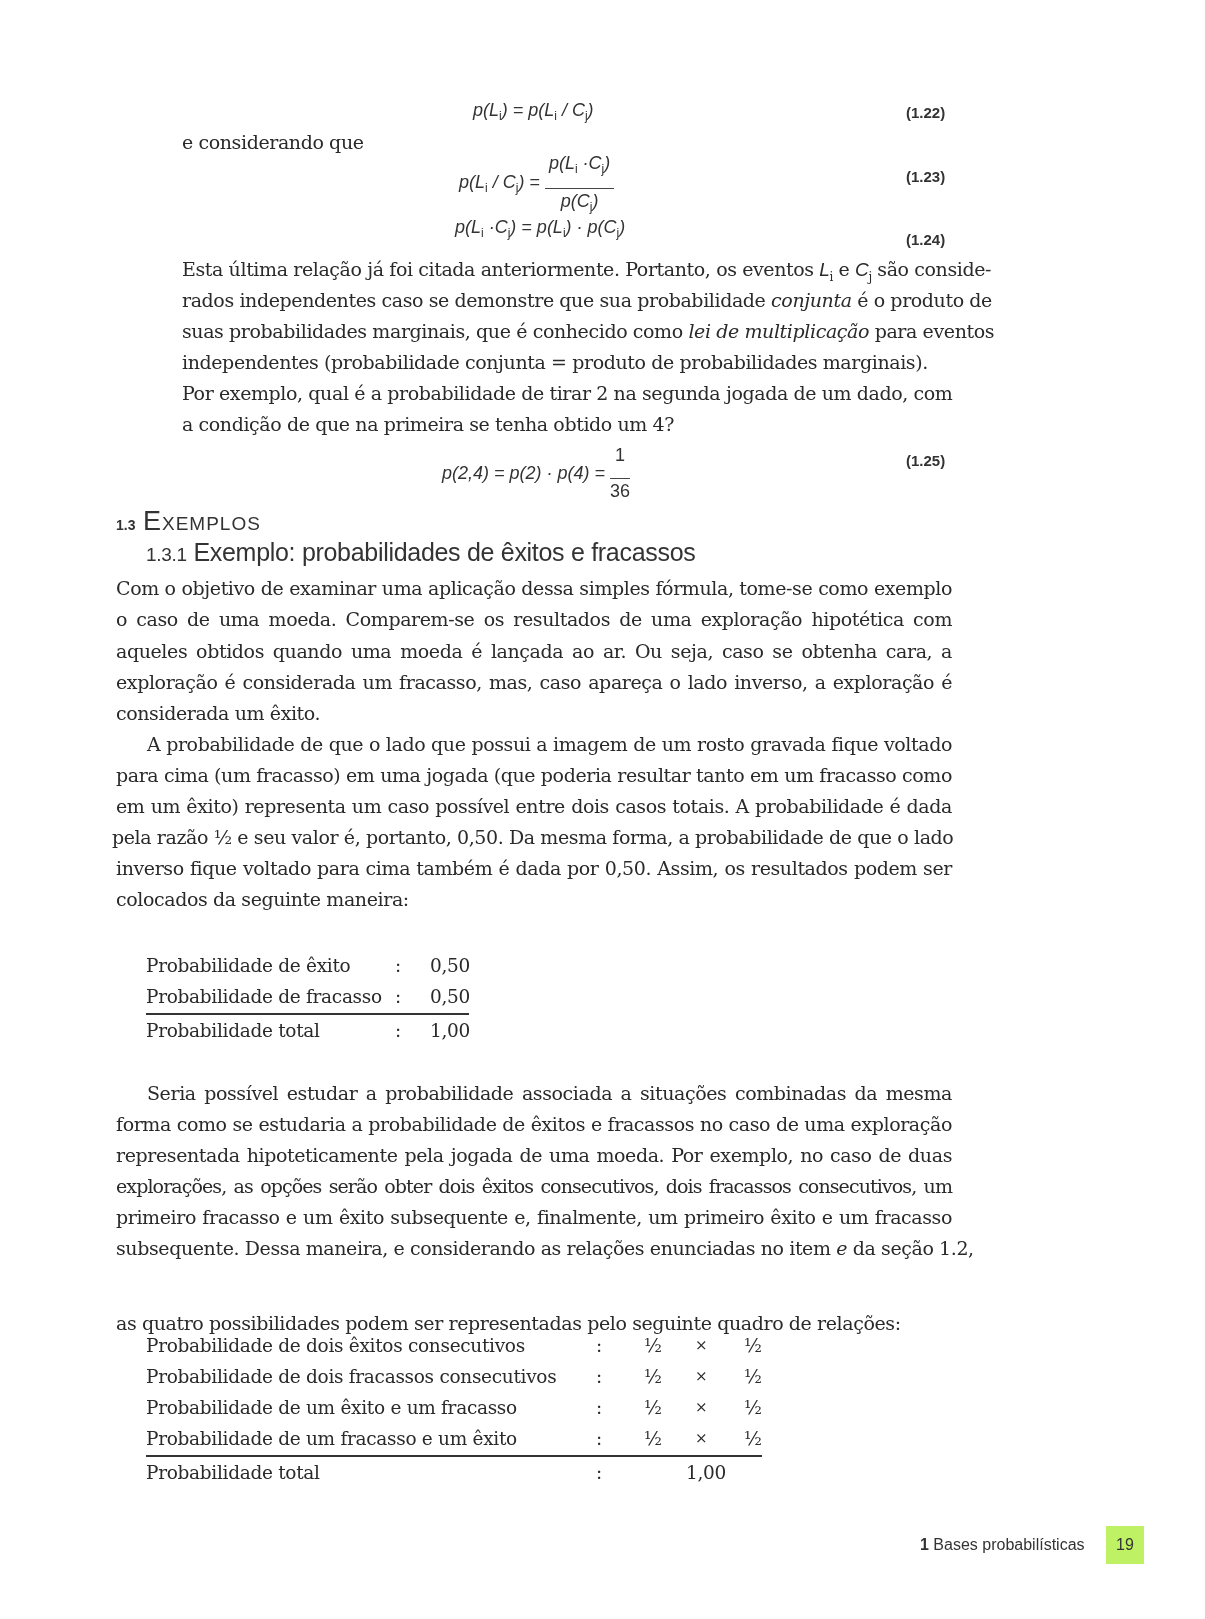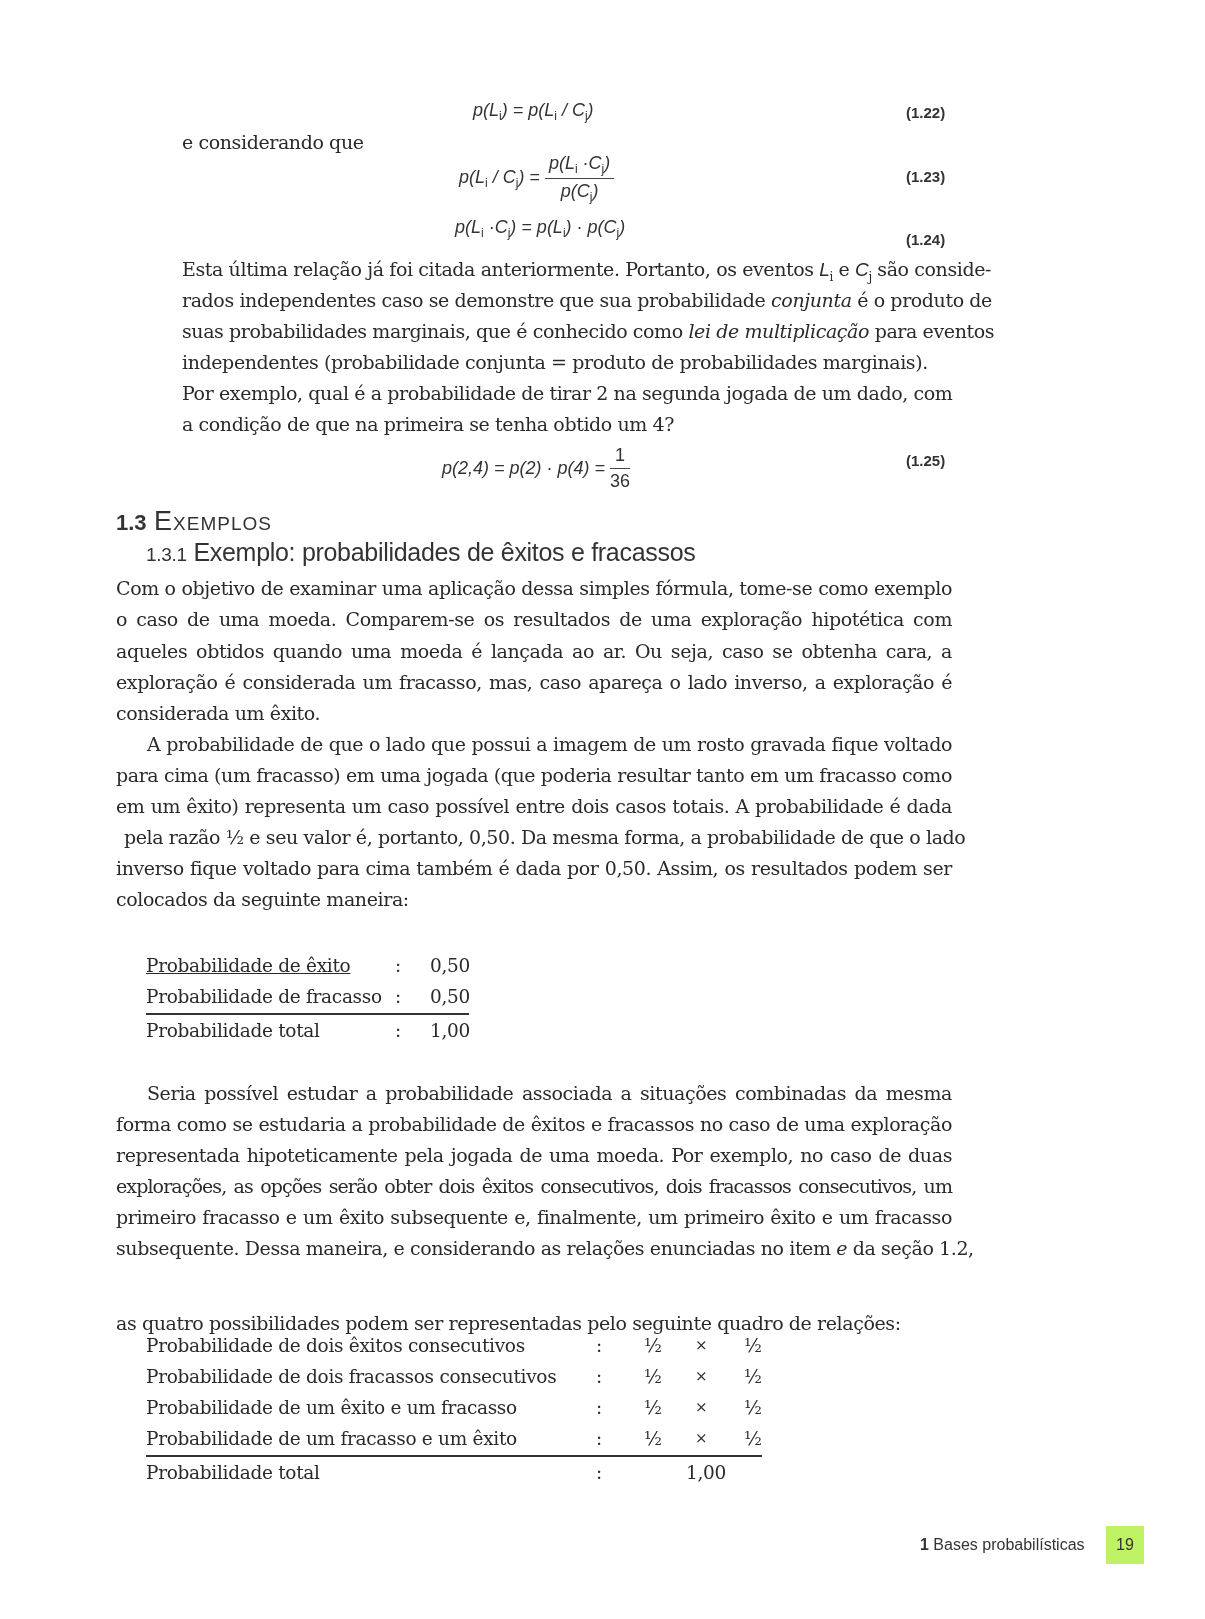--- a/index.html
+++ b/index.html
@@ -5,24 +5,24 @@
   html, body { margin: 0; padding: 0; background: #ffffff; }
   body { width: 1205px; height: 1619px; position: relative; overflow: hidden;
          font-family: "DejaVu Serif", serif; color: #2a2a2a; }
   .abs { position: absolute; }
   .math { font-family: "Liberation Sans", sans-serif; font-style: italic; font-size: 18px; color: #333; white-space: nowrap; }
   .math sub { font-size: 12px; font-style: normal; vertical-align: -4px; }
   .eqno { font-family: "Liberation Sans", sans-serif; font-weight: bold; font-size: 15px; color: #333; }
   .line { position: absolute; white-space: nowrap; font-family: "DejaVu Serif", serif; font-size: 19px; letter-spacing: -0.4px; color: #2a2a2a; }
   .just { text-align: justify; text-align-last: justify; }
   .frac { display: inline-block; vertical-align: middle; text-align: center; }
-  .frac .num { display: block; border-bottom: 1.3px solid #444; padding: 0 4px 2px; }
+  .frac .num { display: block; border-bottom: 1.3px solid #444; padding: 0 4px 12px; }
   .frac .den { display: block; padding-top: 2px; }
   .h2 { font-family: "Liberation Sans", sans-serif; font-size: 27px; color: #333; }
-  .h2 .num { font-weight: bold; font-size: 22px; margin-top: 47px; }
+  .h2 .num { font-weight: bold; font-size: 14px; margin-top: 47px; }
   .h2 .title { font-variant: small-caps; letter-spacing: 1px; font-weight: 300; }
   .h3 { font-family: "Liberation Sans", sans-serif; font-size: 25px; color: #333; letter-spacing: -0.3px; }
   .h3 .num { font-size: 19px; }
   .tbl { position: absolute; font-family: "DejaVu Serif", serif; font-size: 18.5px; color: #2a2a2a; letter-spacing: -0.3px; }
   .tbl .row { position: absolute; white-space: nowrap; height: 31px; line-height: 31px; }
   .tbl .cell { position: absolute; }
   .rule { position: absolute; height: 2px; background: #333; }
   .footer-label { font-family: "Liberation Sans", sans-serif; font-size: 16px; color: #333; }
   .footer-label b { font-weight: bold; }
   .pageno { background: #bef264; font-family: "Liberation Sans", sans-serif; font-size: 16px; color: #333;
@@ -93,28 +93,28 @@
   <div class="line just" style="left:116px; top:608px; width:836px;">o caso de uma moeda. Comparem-se os resultados de uma exploração hipotética com</div>
   <div class="line just" style="left:116px; top:640px; width:836px;">aqueles obtidos quando uma moeda é lançada ao ar. Ou seja, caso se obtenha cara, a</div>
   <div class="line just" style="left:116px; top:671px; width:836px;">exploração é considerada um fracasso, mas, caso apareça o lado inverso, a exploração é</div>
   <div class="line" style="left:116px; top:702px;">considerada um êxito.</div>
 </div>
 
 <div>
   <div class="line just" style="left:147px; top:733px; width:805px;">A probabilidade de que o lado que possui a imagem de um rosto gravada fique voltado</div>
   <div class="line just" style="left:116px; top:764px; width:836px;">para cima (um fracasso) em uma jogada (que poderia resultar tanto em um fracasso como</div>
   <div class="line just" style="left:116px; top:795px; width:836px;">em um êxito) representa um caso possível entre dois casos totais. A probabilidade é dada</div>
-  <div class="line just" style="left:124px; top:826px; width:836px;">pela razão ½ e seu valor é, portanto, 0,50. Da mesma forma, a probabilidade de que o lado</div>
+  <div class="line just" style="left:112px; top:826px; width:836px;">pela razão ½ e seu valor é, portanto, 0,50. Da mesma forma, a probabilidade de que o lado</div>
   <div class="line just" style="left:116px; top:857px; width:836px;">inverso fique voltado para cima também é dada por 0,50. Assim, os resultados podem ser</div>
   <div class="line" style="left:116px; top:888px;">colocados da seguinte maneira:</div>
 </div>
 
 <div class="tbl" style="left:146px; top:950px; width:330px; height:100px;">
   <div class="row" style="top:0;">
-    <span class="cell" style="left:0;text-decoration:underline;">Probabilidade de êxito</span>
+    <span class="cell" style="left:0;">Probabilidade de êxito</span>
     <span class="cell" style="left:249px;">:</span>
     <span class="cell" style="left:284px;">0,50</span>
   </div>
   <div class="row" style="top:31px;">
     <span class="cell" style="left:0;">Probabilidade de fracasso</span>
     <span class="cell" style="left:249px;">:</span>
     <span class="cell" style="left:284px;">0,50</span>
   </div>
   <div class="rule" style="top:63px; left:0; width:323px;"></div>
   <div class="row" style="top:65px;">

